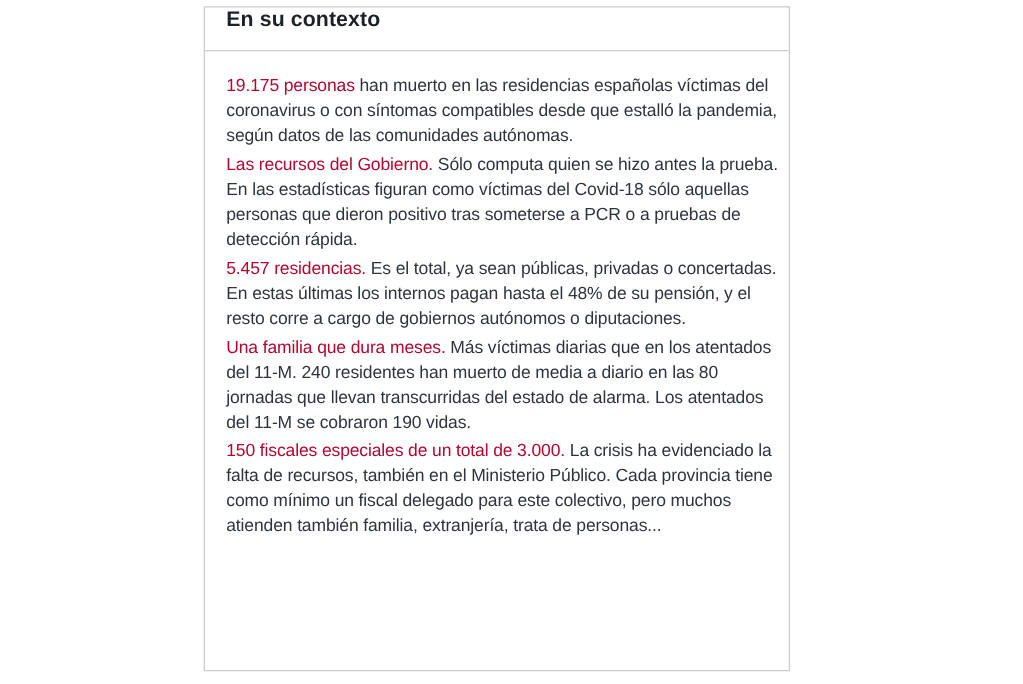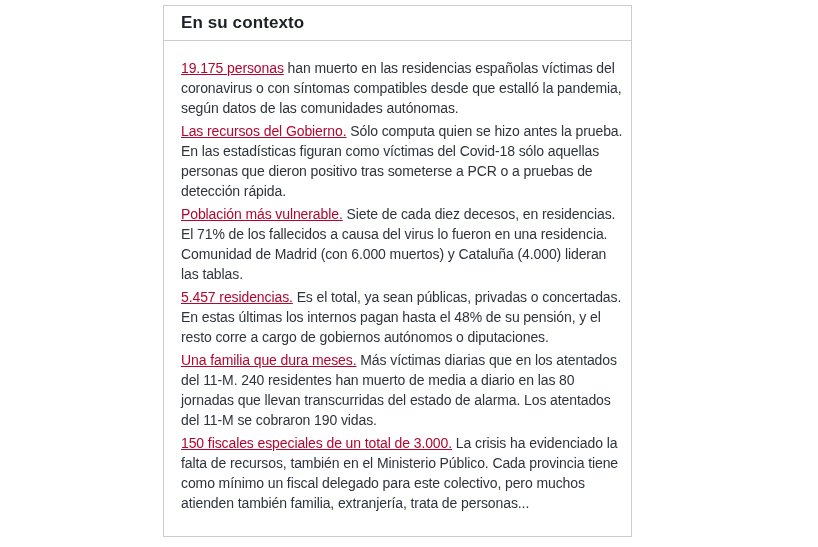--- a/index.html
+++ b/index.html
@@ -19,21 +19,21 @@
     position: absolute;
     left: 163px; top: 5px;
     width: 469px; height: 532px;
     border: 1px solid var(--border);
     background: #ffffff;
     overflow: hidden;
   }
   .box-header {
     height: 35px;
     display: flex;
-    align-items: center;
+    align-items: flex-start;
     padding: 0 17px;
     border-bottom: 1px solid var(--border);
   }
   .box-title {
     font-size: 17px;
     font-weight: 700;
     color: var(--title);
     letter-spacing: 0.1px;
   }
   .box-body {
@@ -41,31 +41,29 @@
   }
   .box-body p {
     font-size: 14px;
     line-height: 20px;
     letter-spacing: -0.1px;
     color: var(--text);
     margin: 0 0 3px 0;
   }
   .box-body p .lead {
     color: var(--accent);
-    text-decoration: underline;
   }
 </style>
 </head>
 <body>
 
 <div class="context-box">
   <div class="box-header">
     <h2 class="box-title">En su contexto</h2>
   </div>
   <div class="box-body">
       <p><span class="lead">19.175 personas</span> <span>han muerto en las residencias españolas víctimas del coronavirus o con síntomas compatibles desde que estalló la pandemia, según datos de las comunidades autónomas.</span></p>
       <p><span class="lead">Las recursos del Gobierno.</span> <span>Sólo computa quien se hizo antes la prueba. En las estadísticas figuran como víctimas del Covid-18 sólo aquellas personas que dieron positivo tras someterse a PCR o a pruebas de detección rápida.</span></p>
-      <p><span class="lead">Población más vulnerable.</span> <span>Siete de cada diez decesos, en residencias. El 71% de los fallecidos a causa del virus lo fueron en una residencia. Comunidad de Madrid (con 6.000 muertos) y Cataluña (4.000) lideran las tablas.</span></p>
       <p><span class="lead">5.457 residencias.</span> <span>Es el total, ya sean públicas, privadas o concertadas. En estas últimas los internos pagan hasta el 48% de su pensión, y el resto corre a cargo de gobiernos autónomos o diputaciones.</span></p>
       <p><span class="lead">Una familia que dura meses.</span> <span>Más víctimas diarias que en los atentados del 11-M. 240 residentes han muerto de media a diario en las 80 jornadas que llevan transcurridas del estado de alarma. Los atentados del 11-M se cobraron 190 vidas.</span></p>
       <p><span class="lead">150 fiscales especiales de un total de 3.000.</span> <span>La crisis ha evidenciado la falta de recursos, también en el Ministerio Público. Cada provincia tiene como mínimo un fiscal delegado para este colectivo, pero muchos atienden también familia, extranjería, trata de personas...</span></p>
     </div>
 </div>
 
 </body></html>

